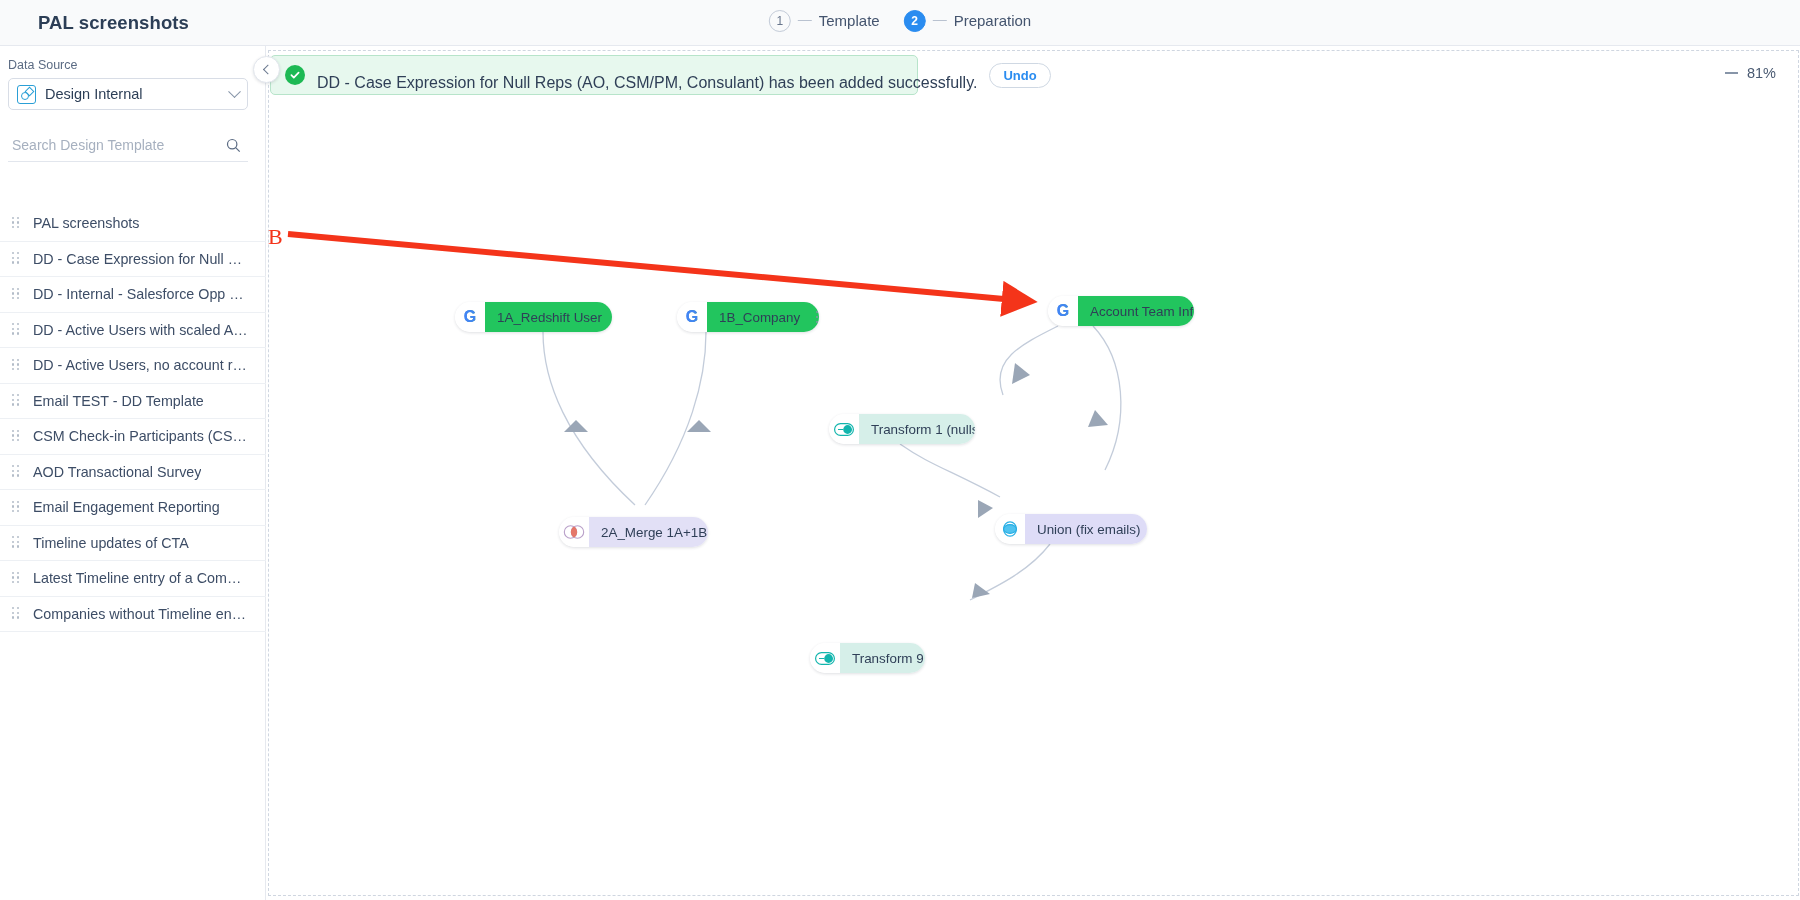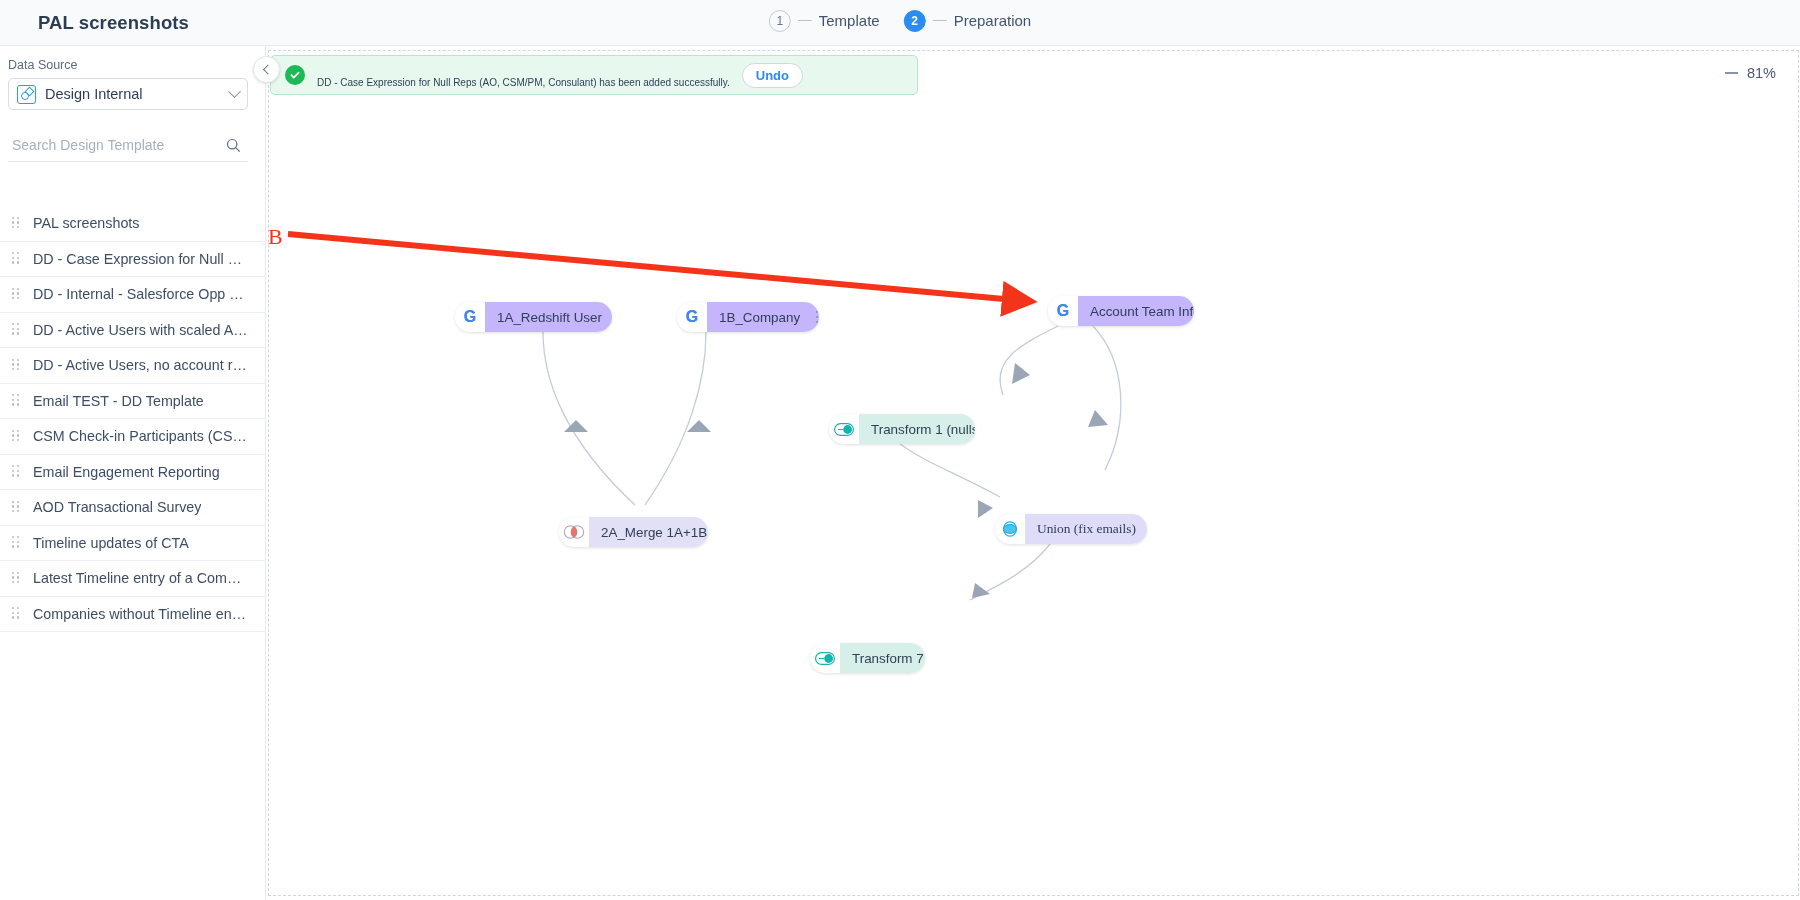--- a/index.html
+++ b/index.html
@@ -120,21 +120,21 @@
   
   .toast {
     position: absolute; left: 270px; top: 55px; width: 648px; height: 40px;
     background: #e7f8ee; border: 1px solid #b7e4ca; border-radius: 5px;
     display: flex; align-items: center; padding: 0 14px; gap: 12px; z-index: 35;
   }
   .toast-check {
     width: 20px; height: 20px; border-radius: 50%; background: #1db954;
     display: flex; align-items: center; justify-content: center; flex: 0 0 auto;
   }
-  .toast-text { font-size: 10px; color: #2f3f57; white-space: nowrap; margin-top: 15px; }
+  .toast-text { font-size: 16px; color: #2f3f57; white-space: nowrap; margin-top: 15px; }
   .undo-btn {
     border: 1px solid #cfd8e3; background: #ffffff; border-radius: 14px;
     font-size: 13px; color: #2a8cf0; font-weight: bold; padding: 4px 13px;
     font-family: "Liberation Sans", sans-serif; cursor: pointer; white-space: nowrap;
   }
 
   
   .zoom-ctrl {
     position: absolute; right: 16px; top: 62px; display: flex; align-items: center;
     gap: 9px; z-index: 35; padding: 3px 8px;
@@ -155,24 +155,24 @@
     border-radius: 16px 0 0 16px;
   }
   .node-body {
     height: 30px; display: flex; align-items: center; gap: 10px;
     padding: 0 9px 0 12px; flex: 1;
   }
   .node-label { font-size: 13.4px; color: #2f3f57; white-space: nowrap; }
   .kebab { width: 14px; display: flex; flex-direction: column; align-items: center; gap: 2.4px; flex: 0 0 auto; }
   .kebab i { width: 2.6px; height: 2.6px; border-radius: 50%; background: #8795a8; }
 
-  .n-source .node-body { background: #c4b5fd; align-items: center; }
+  .n-source .node-body { background: #22c55e; align-items: center; }
   .n-transform .node-body { background: #d6efe9; }
   .n-merge .node-body { background: #e2e0f6; }
-  .n-union .node-body { background: #dedcf7; font-family: Liberation Serif, serif; }
+  .n-union .node-body { background: #dedcf7; }
 
   .g-logo { font-size: 16px; font-weight: bold; font-family: "Liberation Sans", sans-serif; }
 
   
   .annot-b {
     position: absolute; left: 268px; top: 224px; font-size: 22px; color: #f4341a;
     font-family: "Liberation Serif", serif; z-index: 60;
   }
   svg.arrow-layer, svg.edge-layer { position: absolute; left: 0; top: 0; overflow: visible; }
   svg.arrow-layer { z-index: 55; pointer-events: none; }
@@ -295,32 +295,32 @@
         </div>
         <div class="list-item">
           <span class="grip">
             <i style="left: 0px; top: 0px;"></i>
             <i style="left: 5px; top: 0px;"></i>
             <i style="left: 0px; top: 4.6px;"></i>
             <i style="left: 5px; top: 4.6px;"></i>
             <i style="left: 0px; top: 9.2px;"></i>
             <i style="left: 5px; top: 9.2px;"></i>
           </span>
+          <span class="item-label">AOD Transactional Survey</span>
+        </div>
+        <div class="list-item">
+          <span class="grip">
+            <i style="left: 0px; top: 0px;"></i>
+            <i style="left: 5px; top: 0px;"></i>
+            <i style="left: 0px; top: 4.6px;"></i>
+            <i style="left: 5px; top: 4.6px;"></i>
+            <i style="left: 0px; top: 9.2px;"></i>
+            <i style="left: 5px; top: 9.2px;"></i>
+          </span>
           <span class="item-label">Email Engagement Reporting</span>
-        </div>
-        <div class="list-item">
-          <span class="grip">
-            <i style="left: 0px; top: 0px;"></i>
-            <i style="left: 5px; top: 0px;"></i>
-            <i style="left: 0px; top: 4.6px;"></i>
-            <i style="left: 5px; top: 4.6px;"></i>
-            <i style="left: 0px; top: 9.2px;"></i>
-            <i style="left: 5px; top: 9.2px;"></i>
-          </span>
-          <span class="item-label">AOD Transactional Survey</span>
         </div>
         <div class="list-item">
           <span class="grip">
             <i style="left: 0px; top: 0px;"></i>
             <i style="left: 5px; top: 0px;"></i>
             <i style="left: 0px; top: 4.6px;"></i>
             <i style="left: 5px; top: 4.6px;"></i>
             <i style="left: 0px; top: 9.2px;"></i>
             <i style="left: 5px; top: 9.2px;"></i>
           </span>
@@ -461,21 +461,21 @@
       </div>
       <div class="node n-transform" style="left: 810px; top: 643px; width: 115px;">
         <div class="node-ic">
           <svg width="20" height="13" viewBox="0 0 20 13">
             <rect x="0.6" y="0.6" width="18.8" height="11.8" rx="5.9" fill="#fff" stroke="#12b5ad" stroke-width="1.2"></rect>
             <circle cx="13.6" cy="6.5" r="4.4" fill="#12b5ad"></circle>
             <line x1="4" y1="6.5" x2="9" y2="6.5" stroke="#12b5ad" stroke-width="1.2"></line>
           </svg>
         </div>
         <div class="node-body">
-          <span class="node-label">Transform 7</span>
+          <span class="node-label">Transform 9</span>
         </div>
       </div>
     </div>
 
   <div class="annot-b">B</div>
   <svg class="arrow-layer" width="1800" height="900">
     <defs>
       <marker id="redhead" markerWidth="6" markerHeight="6" refX="2.2" refY="3" orient="auto">
         <polygon points="0,0 6,3 0,6" fill="#f4341a"></polygon>
       </marker>

